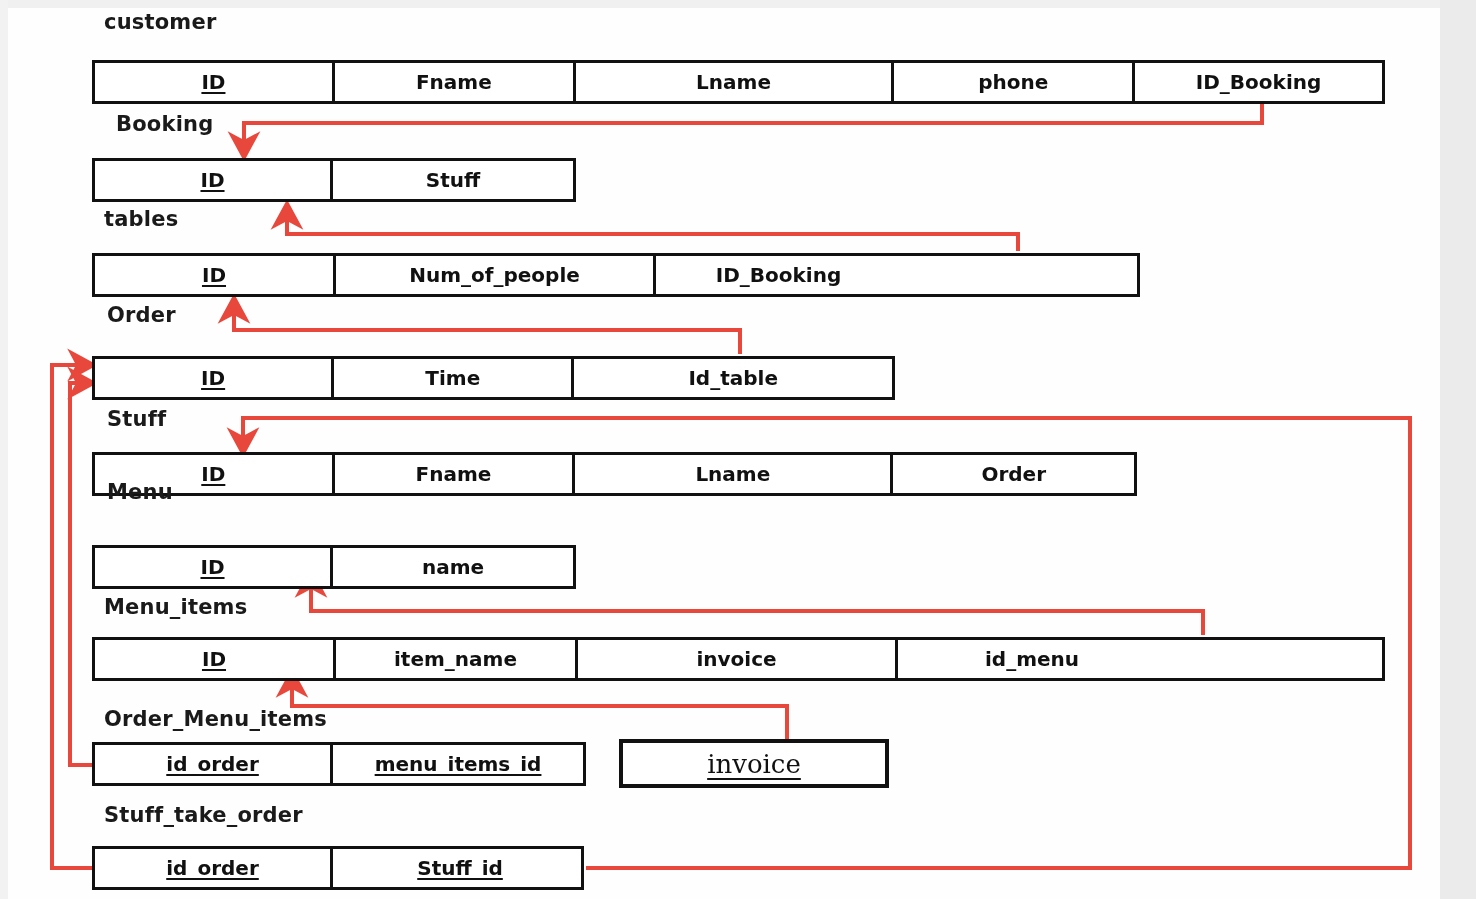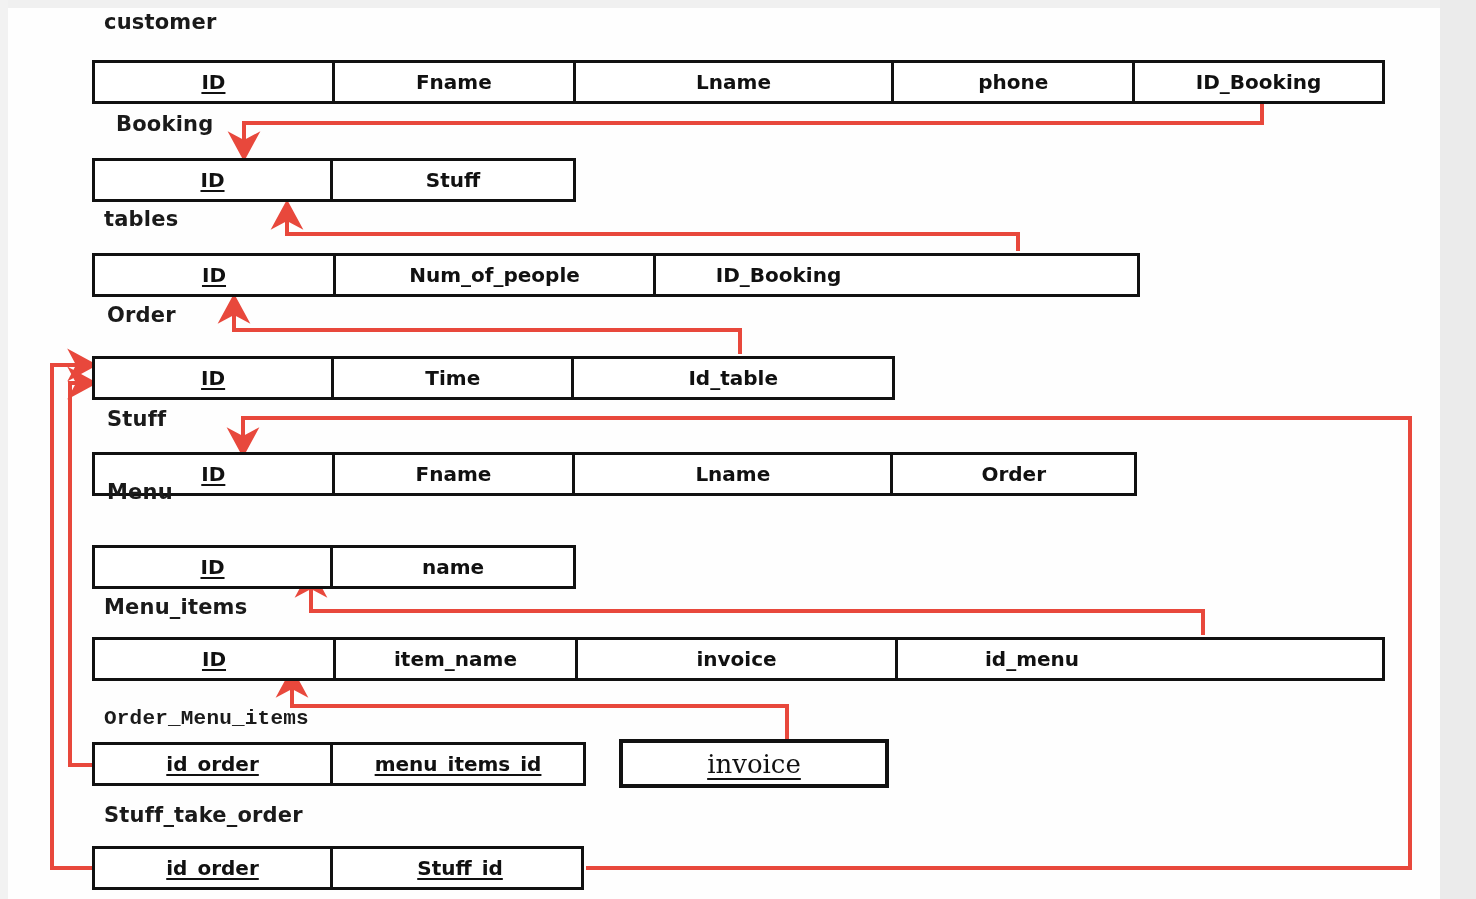--- a/index.html
+++ b/index.html
@@ -202,21 +202,21 @@
         <div class="cell" style="width: 242px;">
           <span>item_name</span>
         </div>
         <div class="cell" style="width: 320px;">
           <span>invoice</span>
         </div>
         <div class="cell" style="width: 268px;">
           <span>id_menu</span>
         </div>
       </div>
-      <div class="tbl-label" style="left: 104px; top: 707px; font-family: Liberation Mono, monospace;">Order_Menu_items</div>
+      <div class="tbl-label" style="left: 104px; top: 707px;">Order_Menu_items</div>
       <div class="tbl" style="left: 92px; top: 742px; width: 494px;">
         <div class="cell" style="width: 241px;">
           <span class="u">id_order</span>
         </div>
         <div class="cell" style="width: 253px;">
           <span class="u">menu_items_id</span>
         </div>
       </div>
       <div class="tbl heavy" style="left: 584px; top: 739px; width: 270px; height: 49px; margin-left: 35px;">
         <div class="cell serif" style="width: 100%;">

